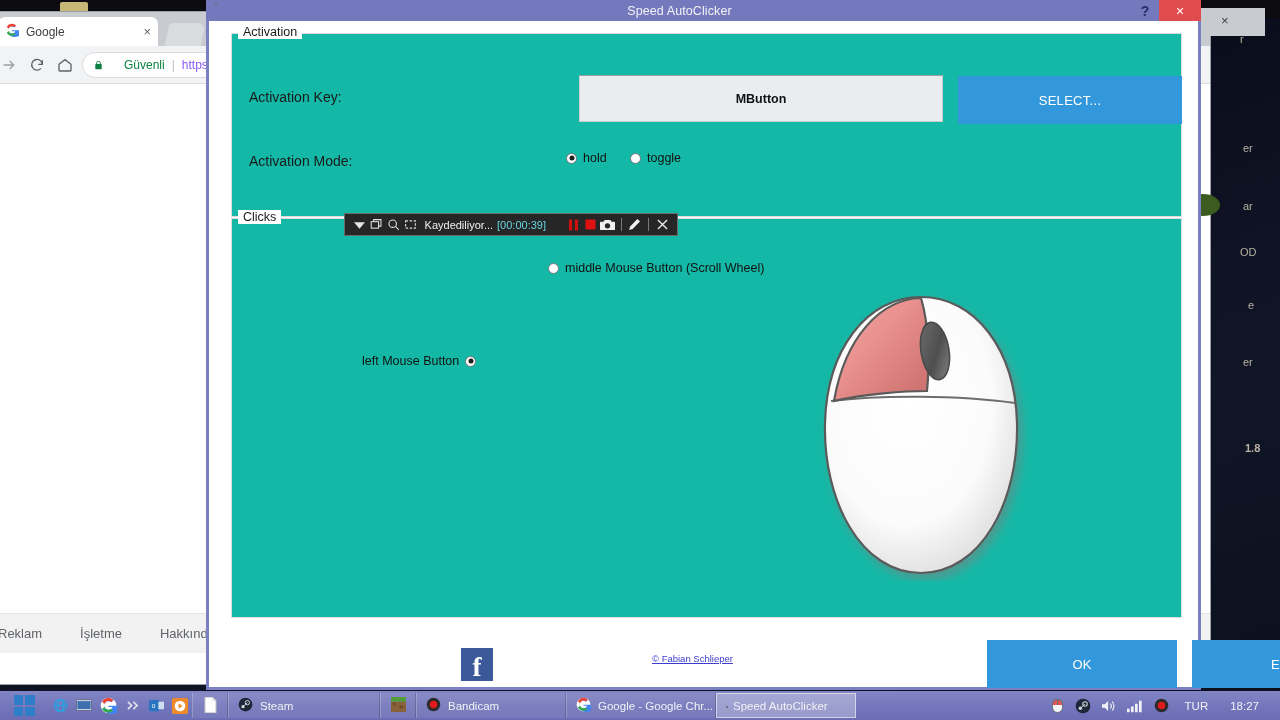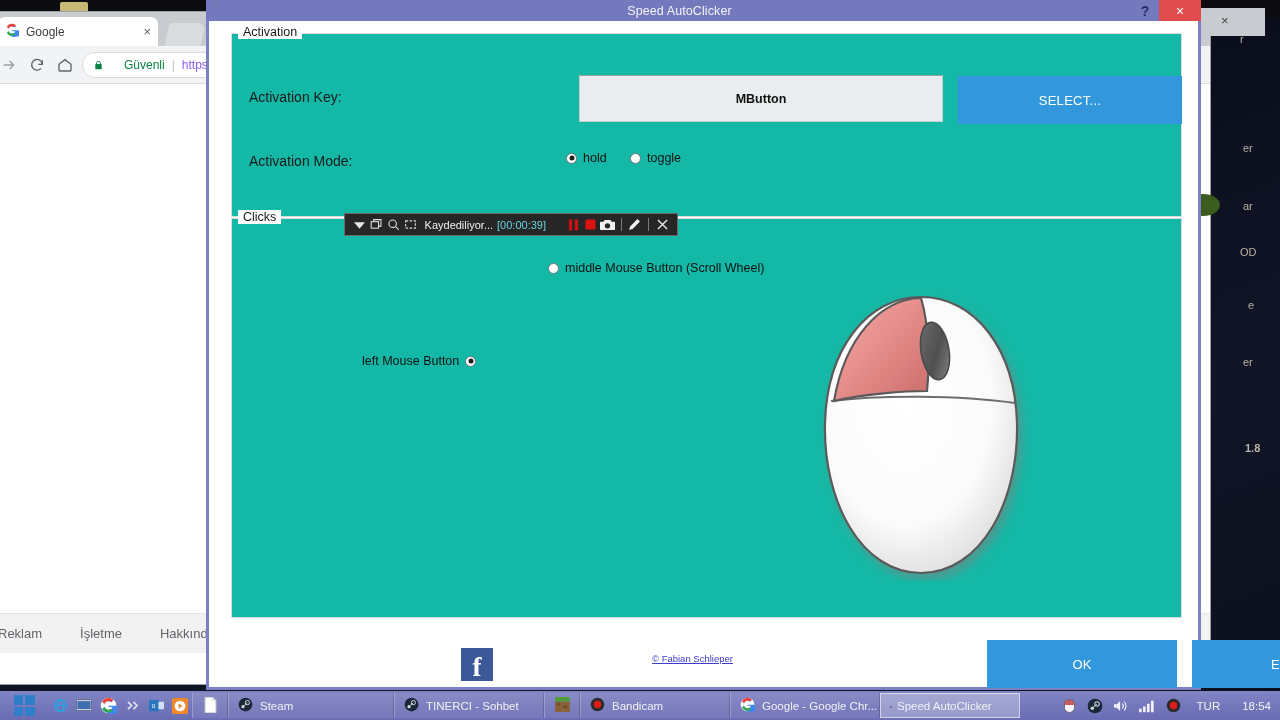--- a/index.html
+++ b/index.html
@@ -225,21 +225,21 @@
   .tb-item {
     height:25px; display:flex; align-items:center; gap:7px;
     padding:0 9px; font-size:11.5px; color:#f1f1f6;
     background:rgba(255,255,255,0.07);
     border-left:1px solid rgba(255,255,255,0.22);
     border-right:1px solid rgba(0,0,0,0.18);
     white-space:nowrap; overflow:hidden;
   }
   .tb-item.active { background:rgba(255,255,255,0.30); border:1px solid rgba(255,255,255,0.55); }
   .tb-item.blank { width:36px; justify-content:center; }
-  .tray { margin-left:auto; display:flex; align-items:center; gap:9px; padding-right:9px;
+  .tray { margin-left:auto; display:flex; align-items:center; gap:9px; padding-right:21px;
           font-size:11.5px; color:#f1f1f6;}
   .tray-icon { width:17px;height:17px;display:flex;align-items:center;justify-content:center;}
   .clock-lang { display:flex; gap:22px; padding-left:6px; }
 </style>
 </head>
 <body>
 
 <div id="desktop">
   <div class="bg-topstrip"></div>
   <div class="bg-chip" style="left:60px;width:28px;background:#c8b878;"></div>
@@ -537,43 +537,32 @@
 
   <div class="tb-item blank">
     <span>
       <svg width="13" height="16" viewBox="0 0 14 17">
           <path d="M1 0h8l4 4v13H1z" fill="#fdfdfd" stroke="#b9b9bd"></path>
           <path d="M9 0v4h4" fill="#e2e2e6"></path>
         </svg>
     </span>
   </div>
 
-  <div class="tb-item" style="width:166px">
+  <div class="tb-item" style="width:152px">
     <span>
       <svg width="15" height="15" viewBox="0 0 24 24">
           <circle cx="12" cy="12" r="11" fill="#1b2838"></circle>
           <circle cx="15" cy="9" r="3.4" fill="none" stroke="#cfd6dd" stroke-width="1.6"></circle>
           <circle cx="8" cy="15.5" r="2.6" fill="#cfd6dd"></circle>
           <path d="M8 15.5L15 9" stroke="#cfd6dd" stroke-width="1.4"></path>
         </svg>
     </span>
     <span>Steam</span>
   </div>
 
-  <div class="tb-item" style="width:150px">
-    <span>
-      <svg width="15" height="15" viewBox="0 0 24 24">
-          <circle cx="12" cy="12" r="11" fill="#1b2838"></circle>
-          <circle cx="15" cy="9" r="3.4" fill="none" stroke="#cfd6dd" stroke-width="1.6"></circle>
-          <circle cx="8" cy="15.5" r="2.6" fill="#cfd6dd"></circle>
-          <path d="M8 15.5L15 9" stroke="#cfd6dd" stroke-width="1.4"></path>
-        </svg>
-    </span>
-    <span>TINERCI - Sohbet</span>
-  </div>
 
   <div class="tb-item blank">
     <span>
       <svg width="15" height="15" viewBox="0 0 16 16">
           <rect width="16" height="5" fill="#4f9e3a"></rect>
           <rect y="5" width="16" height="11" fill="#8a6239"></rect>
           <rect x="2" y="6" width="3" height="3" fill="#6d4c2c"></rect>
           <rect x="9" y="9" width="4" height="3" fill="#6d4c2c"></rect>
         </svg>
     </span>
@@ -640,16 +629,16 @@
         </svg>
     </span>
     <span class="tray-icon">
       <svg width="15" height="15" viewBox="0 0 20 20">
           <circle cx="10" cy="10" r="9" fill="#2b2b2b"></circle>
           <circle cx="10" cy="10" r="5" fill="#e01b1b"></circle>
         </svg>
     </span>
     <span class="clock-lang">
       <span>TUR</span>
-      <span>18:54</span>
+      <span>18:27</span>
     </span>
   </div>
 </div>
 
 </body></html>

